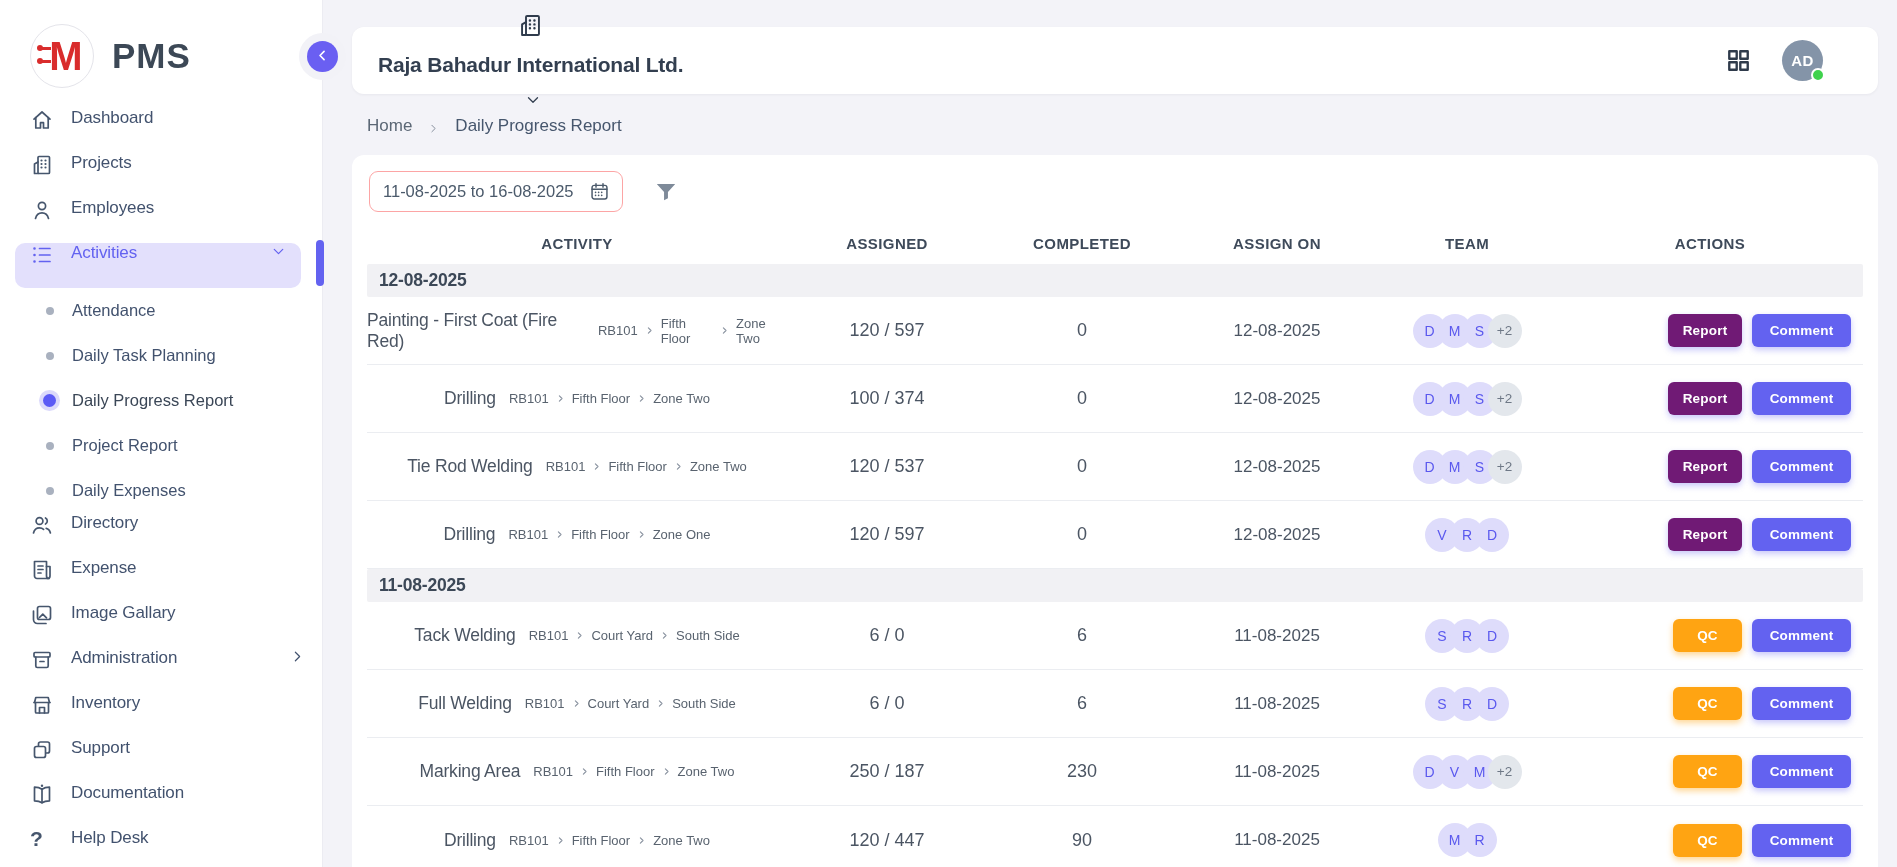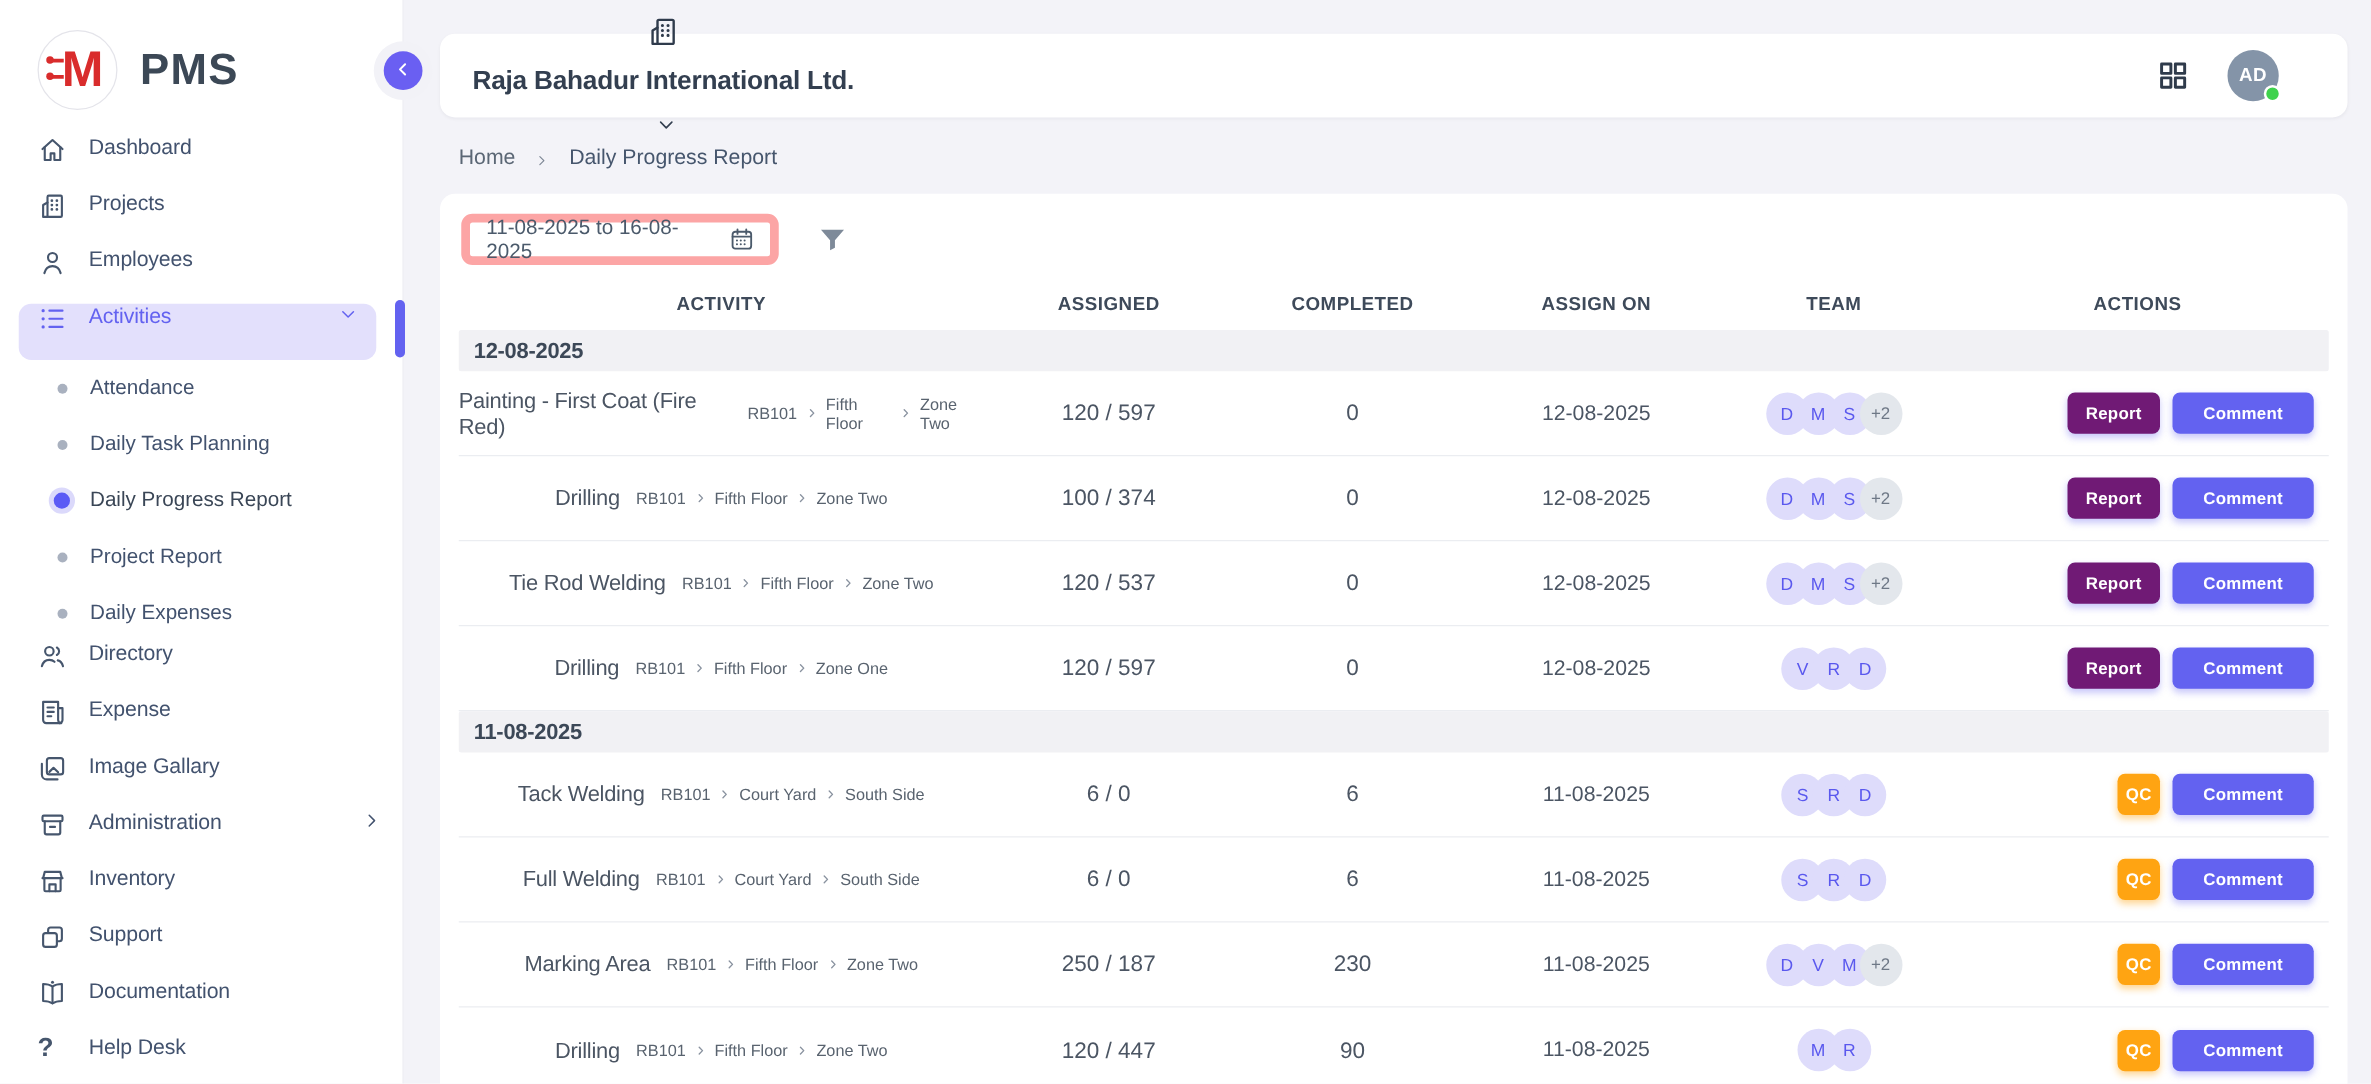--- a/index.html
+++ b/index.html
@@ -110,21 +110,21 @@
   .breadcrumb .bc-sep svg { width:13px; height:13px; }
   .breadcrumb .bc-current { color:#46566d; }
 
   .content-card {
     position:absolute; left:29px; top:155px; right:19px; bottom:-40px;
     background:#fff; border-radius:12px; padding:12px 15px; overflow:hidden;
   }
 
   .filter-row { display:flex; align-items:center; gap:30px; margin:4px 0 10px 2px; }
   .date-input {
-    width:254px; height:41px; border:7px solid #fca5a5; border-radius:9px;
+    width:254px; height:41px; border:1px solid #fca5a5; border-radius:9px;
     display:flex; align-items:center; padding:0 12px 0 13px; gap:10px;
     font-size:16.5px; color:#4b5a6b; cursor:text; background:#fff;
   }
   .date-input .cal-icon { margin-left:auto; width:21px; height:21px; color:#4b5a6b; }
   .date-input .cal-icon svg { width:21px; height:21px; }
   .funnel-btn { background:none; border:none; cursor:pointer; width:26px; height:26px; padding:0; }
   .funnel-btn svg { width:26px; height:26px; }
 
   .grid-cols {
     display:grid;
@@ -154,22 +154,22 @@
     display:flex; align-items:center; justify-content:center; font-size:14px; font-weight:500;
   }
   .chip + .chip { margin-left:-9px; }
   .chip.extra { background:#e3e7ec; color:#6e7886; font-size:13.5px; }
   .actions-cell { display:flex; align-items:center; justify-content:flex-end; gap:10px; padding-right:12px; }
   .btn {
     height:33px; border:none; border-radius:6px; color:#fff; font-weight:700;
     font-size:13.5px; cursor:pointer; font-family:inherit; letter-spacing:0.2px;
   }
   .btn.report  { width:74px;  background:#701a75; box-shadow:0 3px 6px rgba(99,98,240,0.35); }
-  .btn.comment { width:113px; background:#6362f0; box-shadow:0 3px 6px rgba(99,98,240,0.35); }
-  .btn.qc      { width:34px;  background:#ffa412; box-shadow:0 3px 6px rgba(255,164,18,0.45); }
+  .btn.comment { width:99px; background:#6362f0; box-shadow:0 3px 6px rgba(99,98,240,0.35); }
+  .btn.qc      { width:69px;  background:#ffa412; box-shadow:0 3px 6px rgba(255,164,18,0.45); }
 </style>
 </head>
 <body>
 
 <div class="sidebar">
   <div class="logo-row">
     <div class="logo-circle">
       <span class="logo-m">M</span>
     </div>
     <span class="logo-text">PMS</span>

